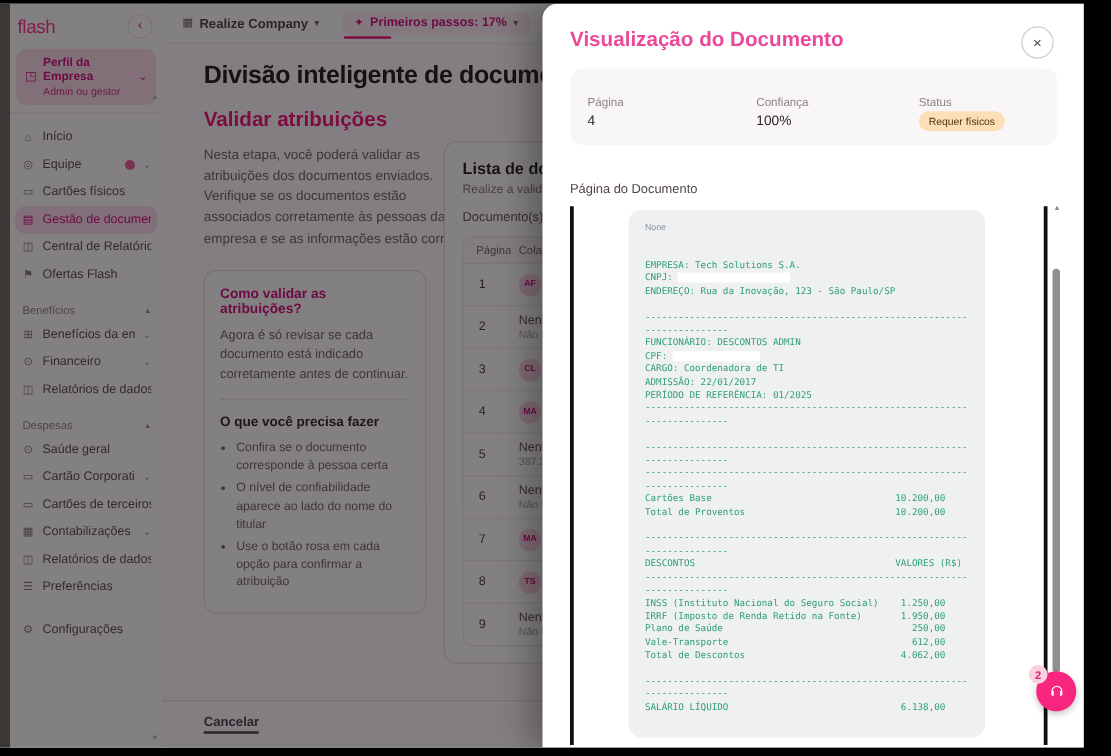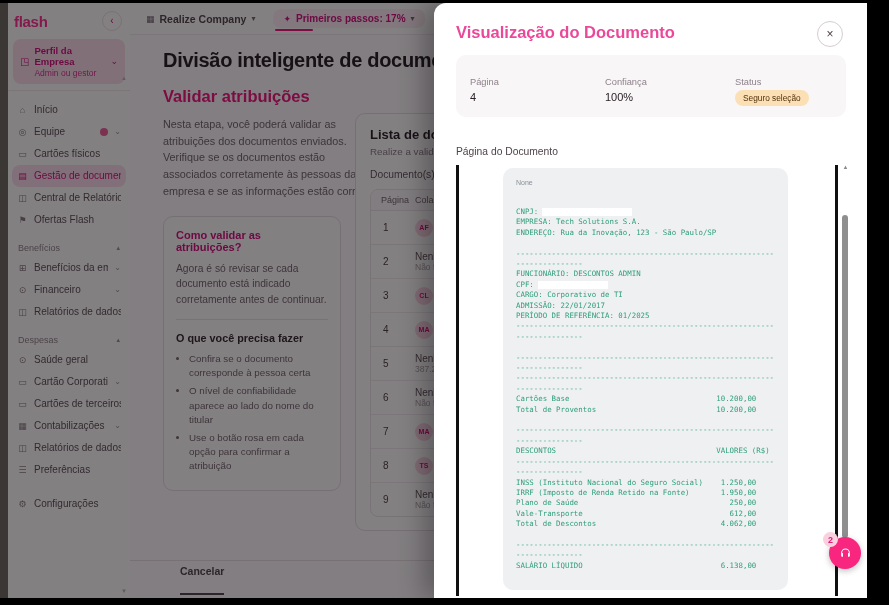--- a/index.html
+++ b/index.html
@@ -4,21 +4,21 @@
 <style>
   html,body{margin:0;padding:0;}
   body{font-family:"Liberation Sans","DejaVu Sans",sans-serif;}
   .canvas{position:relative;width:889px;height:605px;background:#000;overflow:hidden;}
   .app{position:absolute;left:0;top:3px;width:867px;height:595px;background:#fcfbfc;overflow:hidden;}
   .desktop-edge{position:absolute;left:0;top:0;width:8px;height:100%;background:#6a675f;}
 
   
   .sidebar{position:absolute;left:8px;top:0;width:122px;height:100%;background:#fff;border-right:1px solid #eee7ec;}
   .sb-head{display:flex;align-items:center;justify-content:space-between;padding:8px 8px 4px 6px;}
-  .logo{color:#fe2b8f;font-weight:bold;font-size:15px;letter-spacing:-0.3px;}
+  .logo{color:#fe2b8f;font-weight:normal;font-size:15px;letter-spacing:-0.3px;}
   .collapse-btn{width:20px;height:20px;border-radius:50%;border:1px solid #ecdfe6;background:#fff;color:#d1097c;
     font-size:10px;line-height:18px;text-align:center;padding:0;cursor:pointer;}
   .profile-card{margin:4px 5px;background:#fbdeea;border-radius:8px;padding:6px 7px;display:flex;align-items:center;gap:5px;}
   .profile-icon{color:#d1097c;font-size:10px;}
   .profile-txt{flex:1;min-width:0;}
   .profile-title{color:#d1097c;font-size:9.5px;font-weight:bold;line-height:1.2;}
   .profile-sub{color:#d1097c;font-size:8.5px;opacity:.85;}
   .profile-chev{color:#d1097c;font-size:9px;}
   .sb-divider{height:1px;background:#efe8ed;margin:6px 0 4px;}
   .sb-scroll-arrow{position:absolute;right:3px;color:#b9b2b6;font-size:6px;}
@@ -76,22 +76,22 @@
   .dt-page{width:44px;padding-left:12px;box-sizing:border-box;font-size:10px;color:#463a41;}
   .dt-colab{flex:1;display:flex;align-items:center;gap:6px;min-width:0;}
   .avatar{width:18px;height:18px;border-radius:50%;background:#fbd3e3;color:#d1097c;font-size:7px;font-weight:bold;
     display:flex;align-items:center;justify-content:center;flex:none;}
   .colab-txt{min-width:0;}
   .colab-name{font-size:10px;color:#2e2329;font-weight:bold;white-space:nowrap;}
   .colab-name.muted{font-weight:normal;color:#5c5058;}
   .colab-sub{font-size:8.5px;color:#a79ea4;white-space:nowrap;}
 
   .footer{position:absolute;left:0;right:0;bottom:0;height:37px;border-top:1px solid #e5e0e4;display:flex;align-items:center;}
-  .cancel-link{margin-left:50px;font-size:10.5px;font-weight:bold;color:#4c424a;border-bottom:2px solid #4c424a;
-    padding-bottom:16px;cursor:pointer;}
+  .cancel-link{margin-left:33px;font-size:10.5px;font-weight:bold;color:#4c424a;border-bottom:2px solid #4c424a;
+    padding-bottom:1px;cursor:pointer;}
 
   
   .overlay{position:absolute;inset:0;background:rgba(18,12,16,0.52);z-index:50;}
 
   
   .modal{position:absolute;left:434px;top:0;width:433px;height:595px;background:#fff;z-index:60;
     border-radius:12px 0 0 0;box-shadow:-10px 0 26px rgba(0,0,0,.3);box-sizing:border-box;}
   .modal-title{position:absolute;left:22px;top:20px;font-size:16.5px;font-weight:bold;color:#ec4899;margin:0;}
   .close-btn{position:absolute;right:24px;top:18px;width:26px;height:26px;border-radius:50%;border:1px solid #d6cdd2;
     background:#fff;color:#4d4148;font-size:12px;line-height:24px;text-align:center;padding:0;cursor:pointer;}
@@ -390,41 +390,41 @@
           <div class="info-col1">
             <div class="info-label">Página</div>
             <div class="info-value">4</div>
           </div>
           <div class="info-col2">
             <div class="info-label">Confiança</div>
             <div class="info-value">100%</div>
           </div>
           <div>
             <div class="info-label">Status</div>
-            <span class="status-badge">Seguro seleção</span>
+            <span class="status-badge">Requer físicos</span>
           </div>
         </div>
       </div>
 
       <div class="viewer-label">Página do Documento</div>
 
       <div class="viewer">
         <div class="v-bar-left"></div>
         <div class="doc-page">
           <div class="doc-meta">None</div>
           <div class="doc-lines" id="doc-lines">
+              <div class="doc-line">EMPRESA: Tech Solutions S.A.</div>
               <div class="doc-line">CNPJ:<span class="redact cnpj"></span></div>
-              <div class="doc-line">EMPRESA: Tech Solutions S.A.</div>
               <div class="doc-line">ENDEREÇO: Rua da Inovação, 123 - São Paulo/SP</div>
               <div class="doc-line"></div>
               <div class="doc-line">----------------------------------------------------------</div>
               <div class="doc-line">---------------</div>
               <div class="doc-line">FUNCIONÁRIO: DESCONTOS ADMIN</div>
               <div class="doc-line">CPF:<span class="redact cpf"></span></div>
-              <div class="doc-line">CARGO: Corporativo de TI</div>
+              <div class="doc-line">CARGO: Coordenadora de TI</div>
               <div class="doc-line">ADMISSÃO: 22/01/2017</div>
               <div class="doc-line">PERÍODO DE REFERÊNCIA: 01/2025</div>
               <div class="doc-line">----------------------------------------------------------</div>
               <div class="doc-line">---------------</div>
               <div class="doc-line"></div>
               <div class="doc-line">----------------------------------------------------------</div>
               <div class="doc-line">---------------</div>
               <div class="doc-line">----------------------------------------------------------</div>
               <div class="doc-line">---------------</div>
               <div class="doc-line">Cartões Base                                 10.200,00</div>

